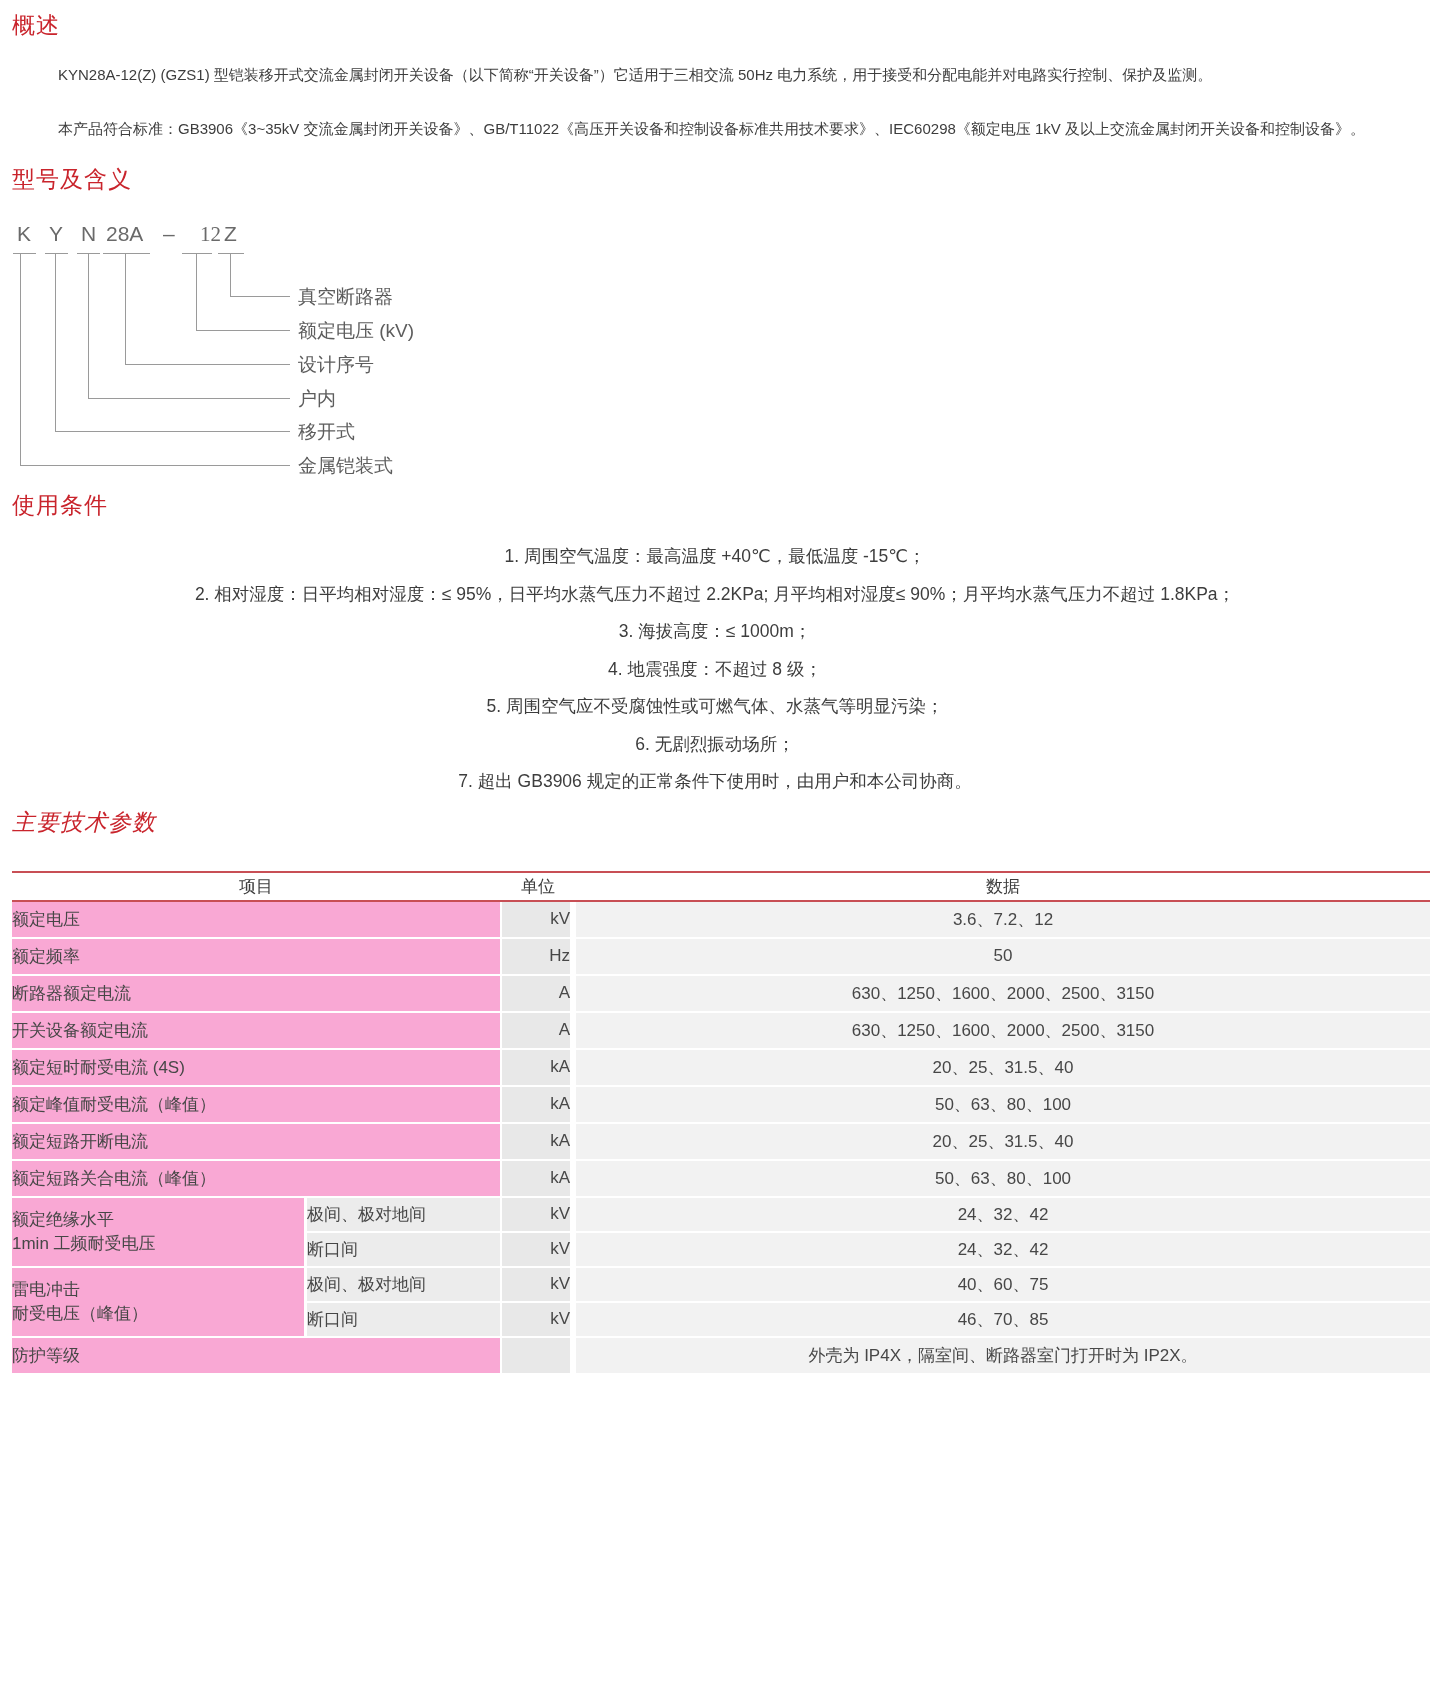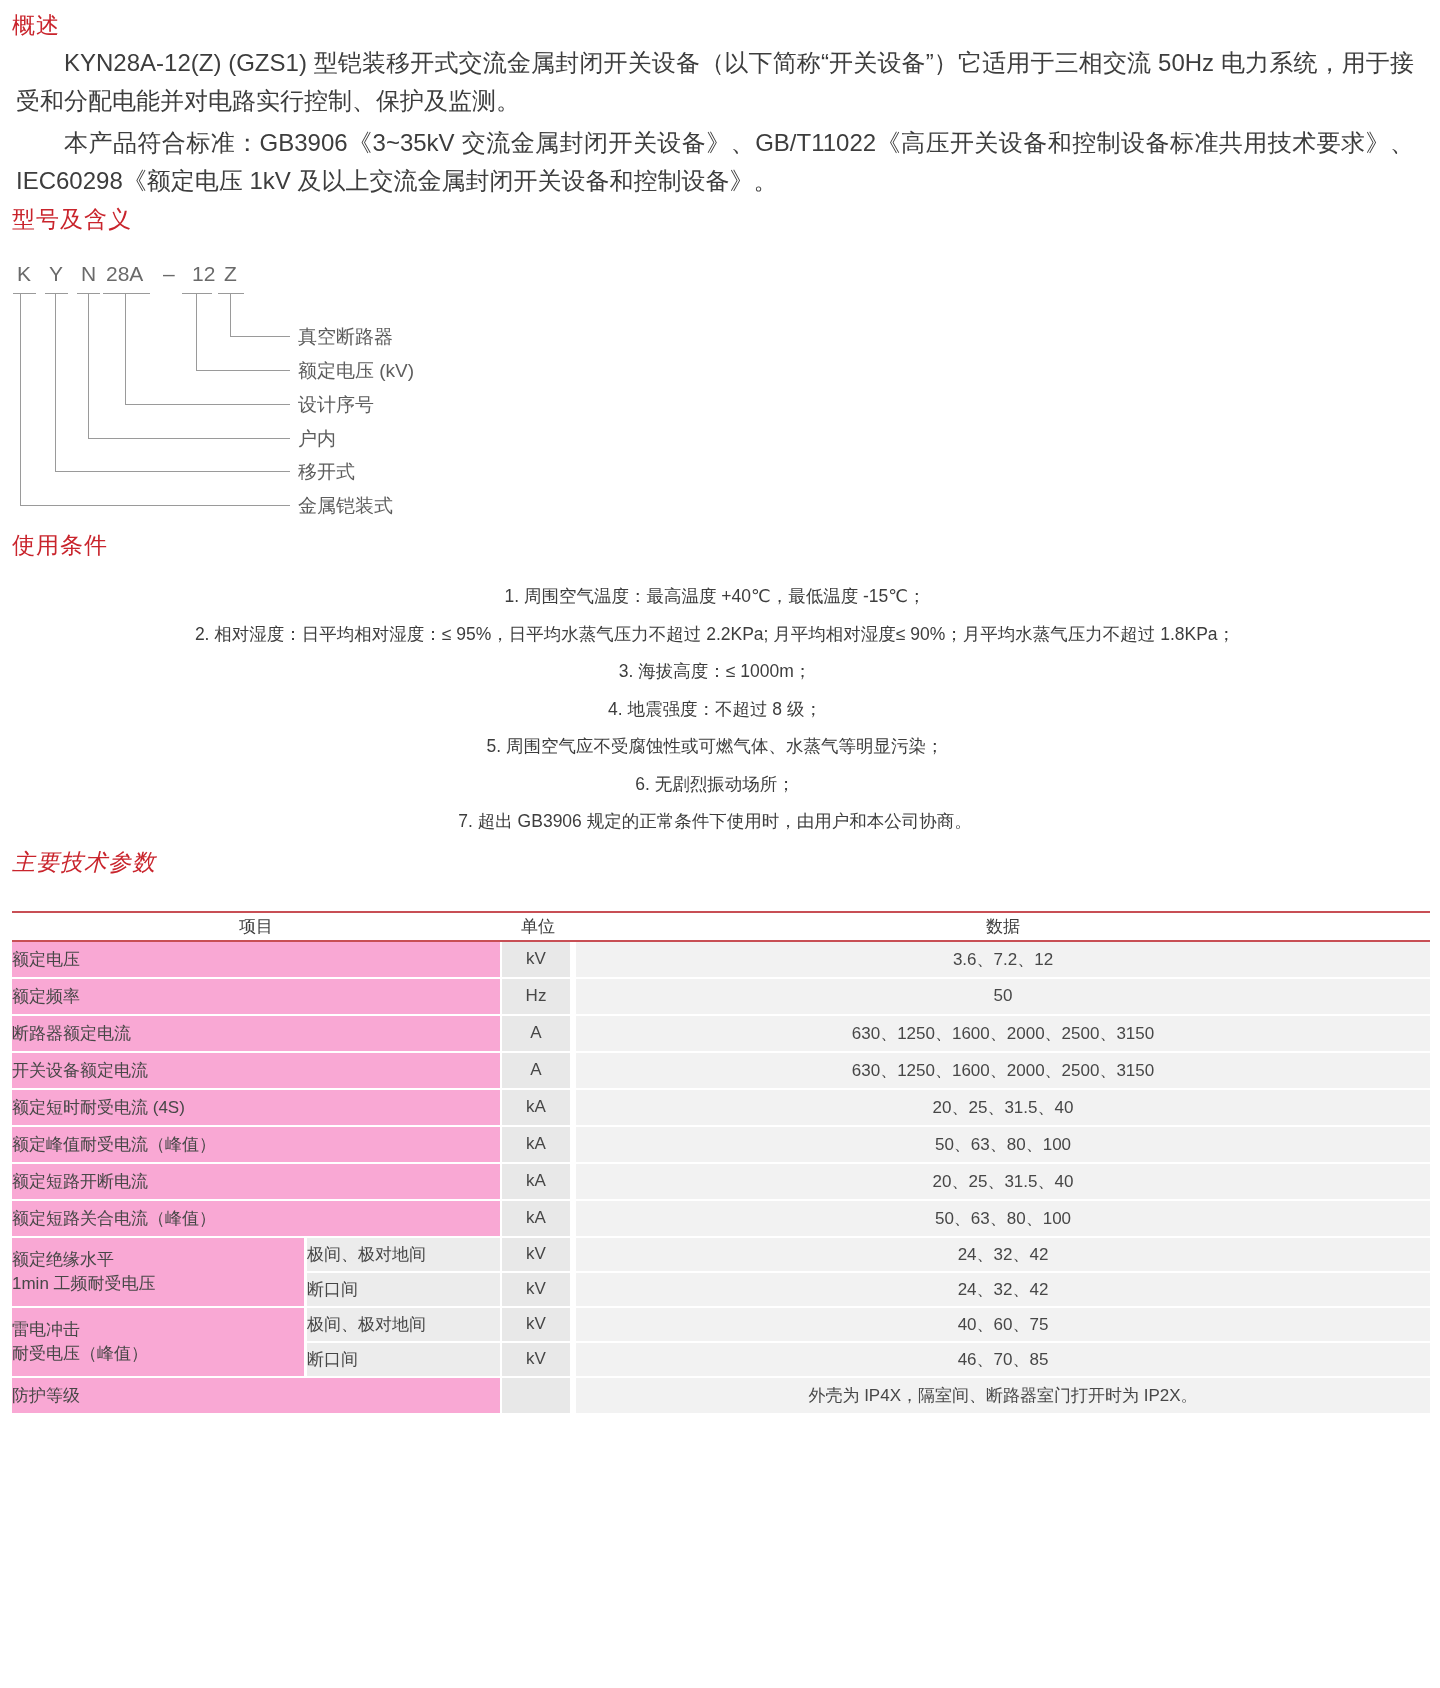--- a/index.html
+++ b/index.html
@@ -15,34 +15,34 @@
   h2.sec-heading {
     color:#c9242c; font-size:23px; font-weight:500;
     margin:0; line-height:30px; letter-spacing:1px;
   }
   .h-overview   { margin-top:16px; }
   .h-model      { margin-top:88px; }
   .h-conditions { margin-top:36px; }
   .h-params     { margin-top:140px;font-style:italic; }
 
   p.body-text {
-    font-size:24px; line-height:38px; margin:4px;
+    font-size:15px; line-height:38px; margin:16px;
     text-align:justify; color:#3d3d3d;
   }
   p.indent { text-indent:2em; }
   .para1 { margin-top:17px; }
   .para2 { margin-top:10px; }
 
   
   .diagram { position:relative; height:268px; margin-top:28px; }
   .code-letter {
     position:absolute; top:0; font-size:21px; color:#6a6a6a; line-height:24px;
   }
   .cl-k{left:5px;} .cl-y{left:37px;} .cl-n{left:69px;} .cl-serial{left:94px;}
-  .cl-dash{left:151px;} .cl-voltage{left:180px;} .cl-z{left:212px;}
+  .cl-dash{left:151px;} .cl-voltage{left:188px;font-family:Liberation Serif, serif;} .cl-z{left:212px;}
   .underline { position:absolute; top:31px; height:0; border-top:1px solid #9a9a9a; }
   .ul-k{left:1px;width:23px;} .ul-y{left:33px;width:23px;} .ul-n{left:65px;width:23px;}
   .ul-serial{left:91px;width:47px;} .ul-voltage{left:170px;width:30px;} .ul-z{left:206px;width:26px;}
   .connector {
     position:absolute; top:31px;
     border-left:1px solid #9a9a9a; border-bottom:1px solid #9a9a9a;
   }
   .cn-z      {left:218px; width:60px;  height:44px;}
   .cn-voltage{left:184px; width:94px;  height:78px;}
   .cn-serial {left:113px; width:165px; height:112px;}
@@ -79,21 +79,21 @@
   td.cell-item {
     background:#f9a8d4; text-align:left; padding-left:28px;
     border-bottom:2px solid #ffffff;
   }
   td.cell-item .item-line { display:block; line-height:24px; }
   td.cell-sub {
     background:#ececec; text-align:left; padding-left:22px;
     border-left:3px solid #ffffff; border-bottom:2px solid #ffffff;
   }
   td.cell-unit {
-    background:#e8e8e8; text-align:center;
+    background:#e8e8e8; text-align:right;
     border-left:2px solid #ffffff; border-right:6px solid #ffffff;
     border-bottom:2px solid #ffffff;
     margin-top:16px;
   }
   td.cell-data {
     background:#f2f2f2; text-align:center; border-bottom:2px solid #ffffff;
   }
   td.group-item { vertical-align:middle; }
 </style>
 </head>

